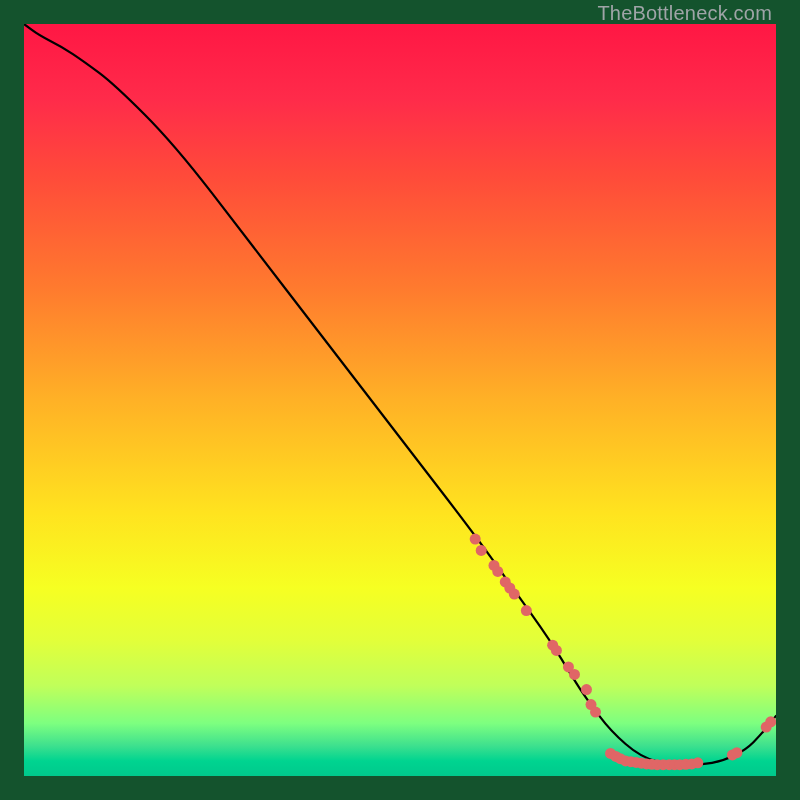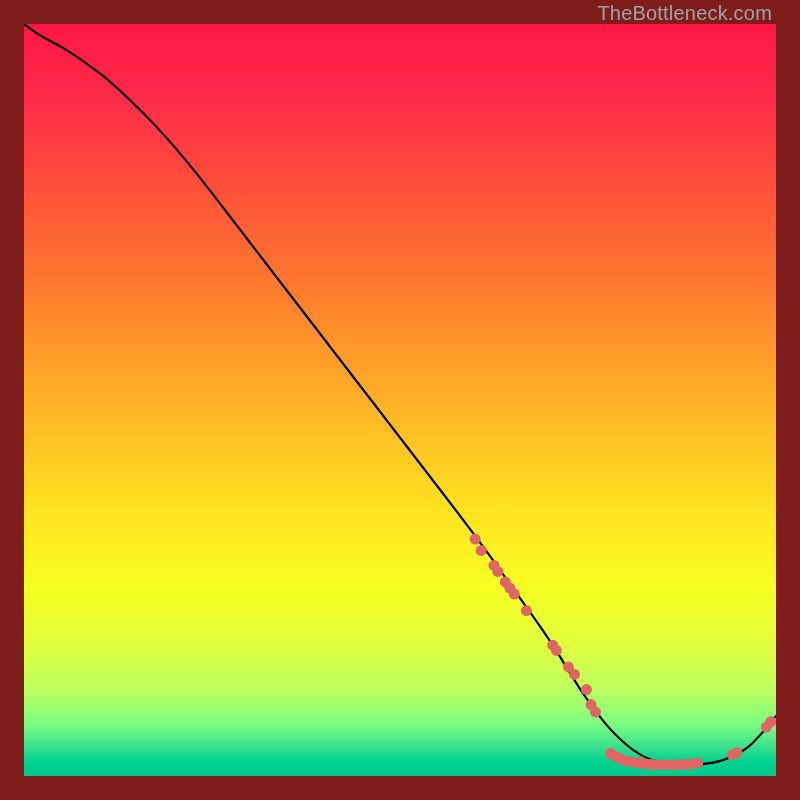--- a/index.html
+++ b/index.html
@@ -7,21 +7,21 @@
     padding: 0;
     width: 800px;
     height: 800px;
     background: #000;
     overflow: hidden;
   }
   .container {
     position: relative;
     width: 800px;
     height: 800px;
-    background: #7f1d1d;
+    background: #14532d;
   }
   .plot-area {
     position: absolute;
     left: 24px;
     top: 24px;
     width: 752px;
     height: 752px;
     background: linear-gradient(
       to bottom,
       #ff1744 0%,

